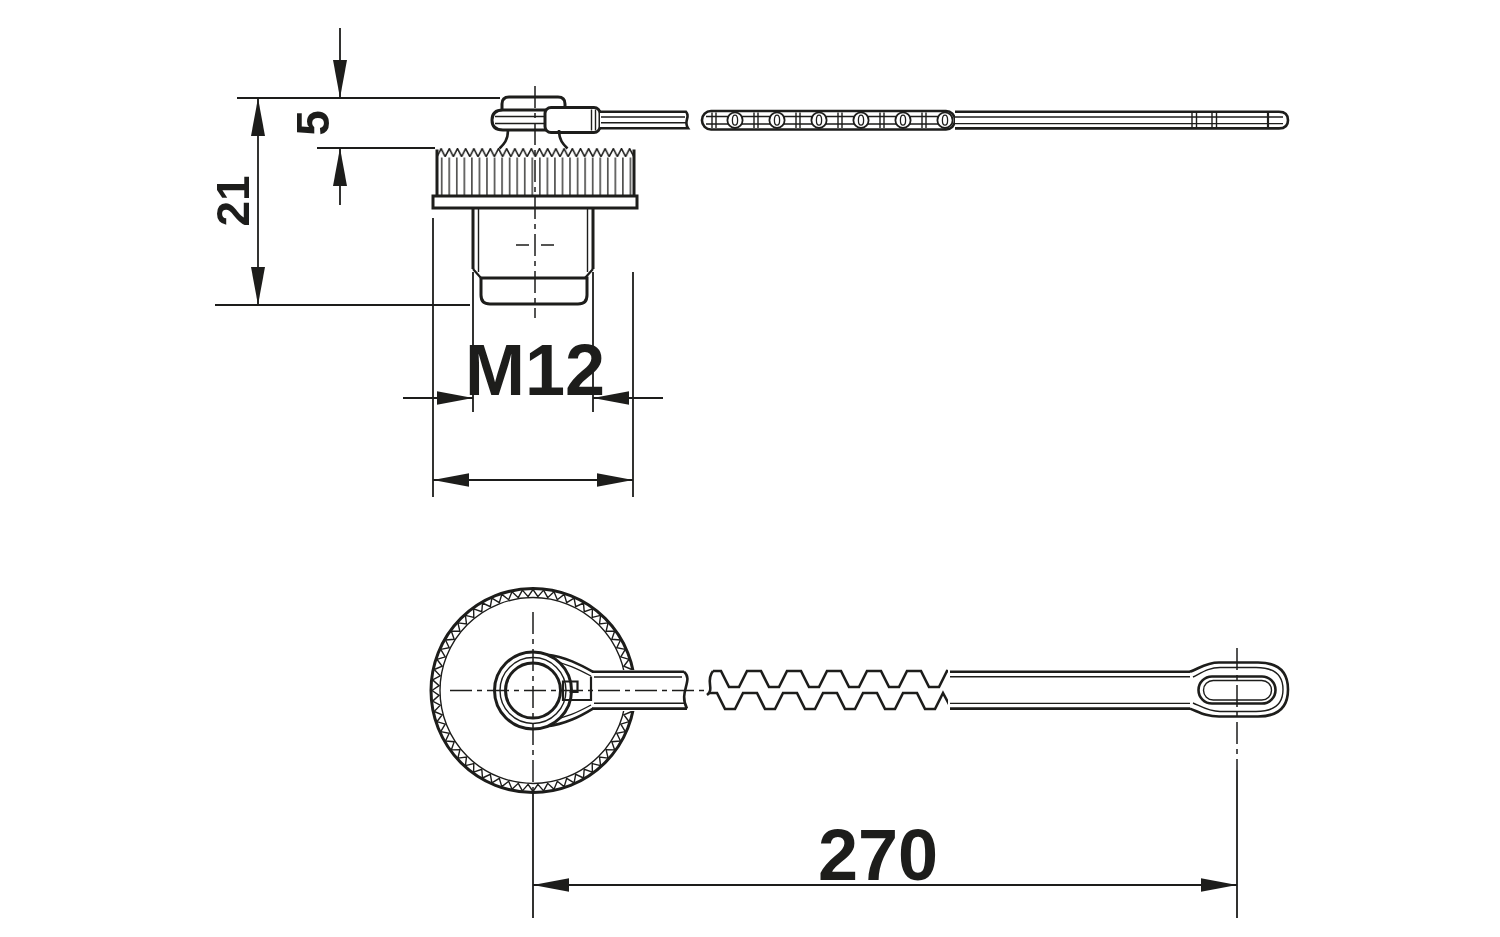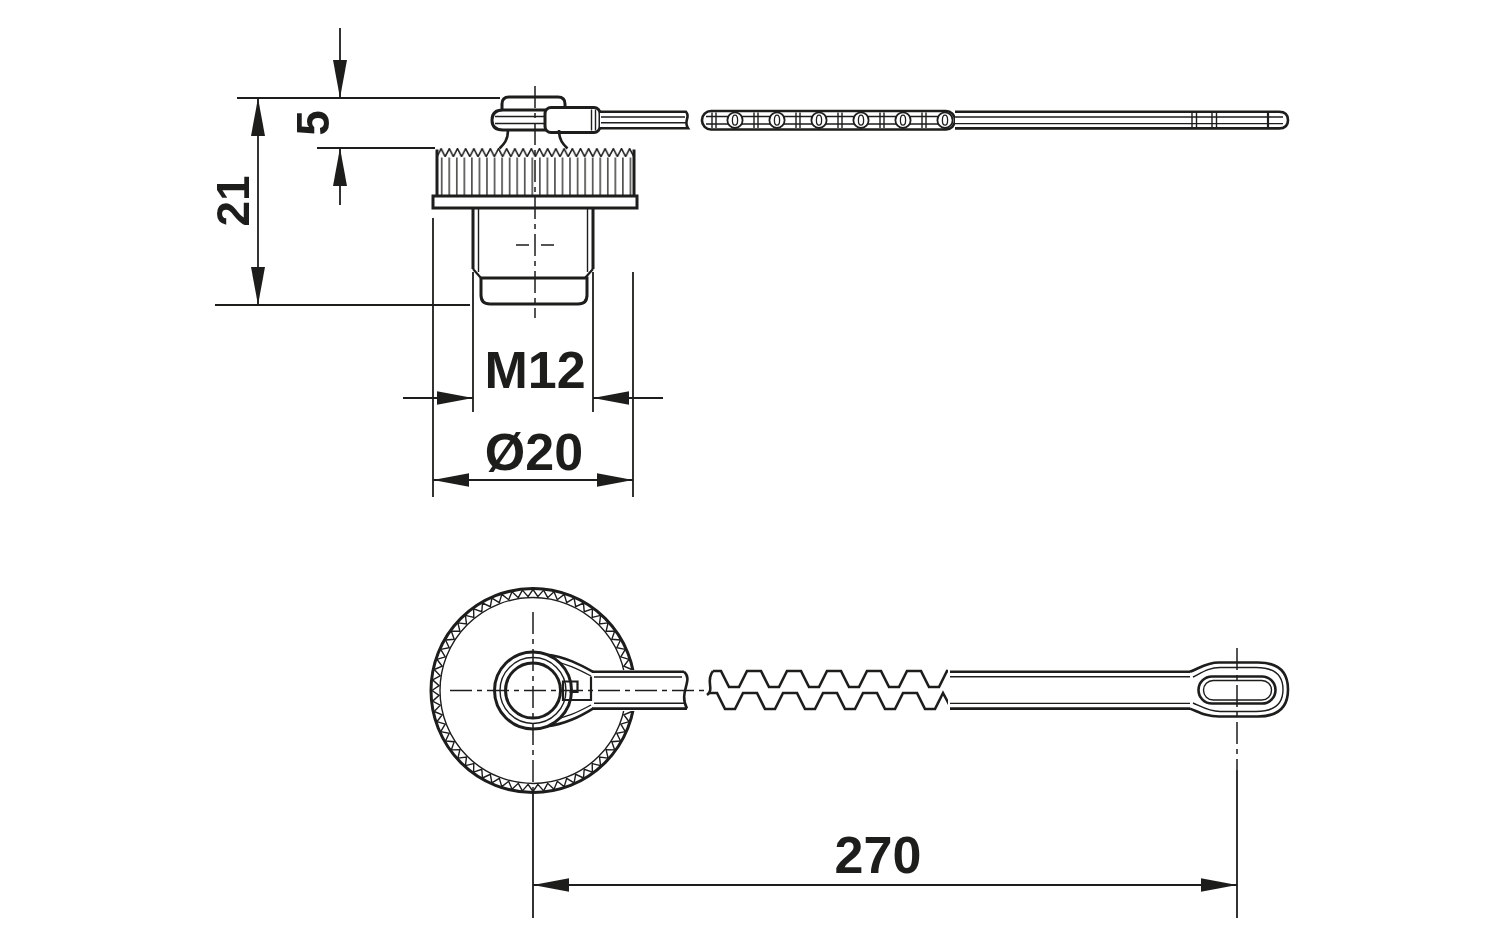--- a/index.html
+++ b/index.html
@@ -15,21 +15,21 @@
   .s3 {stroke:#1d1d1b;stroke-width:3;  fill:none;stroke-linecap:butt;}
   .s26{stroke:#1d1d1b;stroke-width:2.6;fill:none;}
   .s24{stroke:#1d1d1b;stroke-width:2.2;fill:none;}
   .s14{stroke:#1d1d1b;stroke-width:1.4;fill:none;}
   .dim{stroke:#1d1d1b;stroke-width:1.8;fill:none;}
   .cl {stroke:#1d1d1b;stroke-width:1.5;fill:none;stroke-dasharray:22 5 5 5;}
   .fw {fill:#ffffff;}
   .fb {fill:#1d1d1b;stroke:none;}
   .dim-label{
     position:absolute;
-    font-weight:700;font-size:52px;color:#1d1d1b;
+    font-weight:700;font-size:72px;color:#1d1d1b;
     transform:translate(-50%,-50%);
     white-space:nowrap;line-height:1;
   }
   .dim-label.rot{
     font-size:46px;
     transform:translate(-50%,-50%) rotate(-90deg);
   }
 </style>
 </head>
 <body>
@@ -175,15 +175,14 @@
       <path class="dim" d="M533,885 H1237"></path>
       <path class="fb" d="M533,885 L569,878.3 V891.7 Z"></path>
       <path class="fb" d="M1237,885 L1201,878.3 V891.7 Z"></path>
     </g>
   </g>
 </svg>
 
 <span class="dim-label rot" style="left:313px;top:123px">5</span>
 <span class="dim-label rot" style="left:233px;top:201px">21</span>
 <span class="dim-label" style="left:535px;top:370px">M12</span>
-<span class="dim-label" style="left:534px;top:452px">Ø20</span>
 <span class="dim-label" style="left:878px;top:855px">270</span>
 </div>
 
 </body></html>

